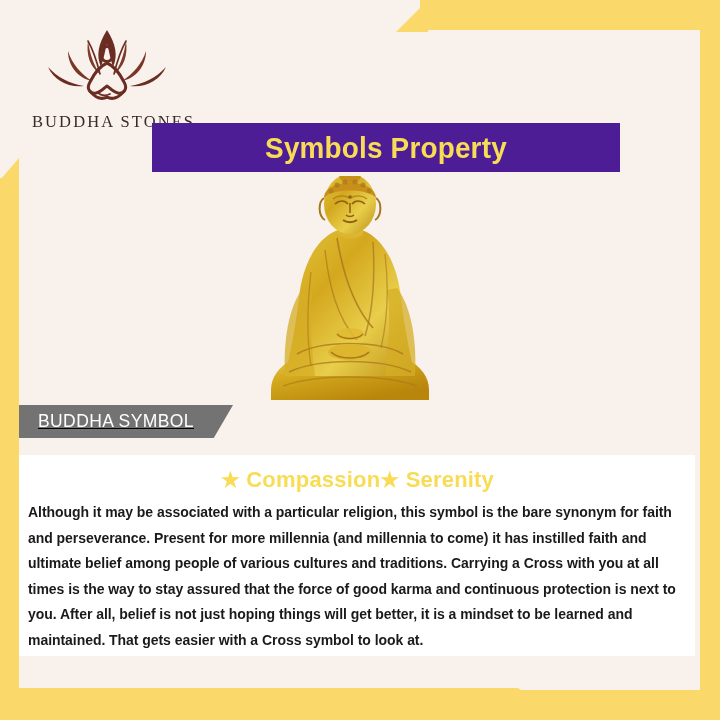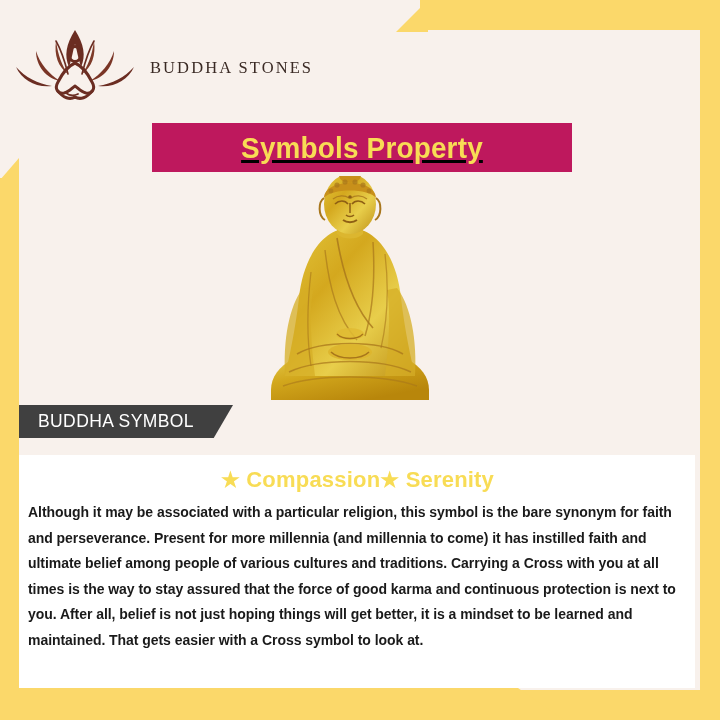--- a/index.html
+++ b/index.html
@@ -93,45 +93,45 @@
     background: #FBD86A;
   }
 
   
   .logo-wrap {
     position: absolute;
     left: 0;
     right: 20px;
     top: 24px;
     display: flex;
-    align-items: center;
+    flex-direction: column;
+    padding-left: 32px;
   }
   .logo-mark { display: block; }
   .logo-text {
     margin-top: 4px;
     font-family: "Liberation Serif", serif;
     font-size: 16.5px;
     letter-spacing: 2.1px;
     color: #3A2A24;
     font-weight: 400;
     white-space: nowrap;
   }
 
   
   .title-band {
     position: absolute;
     left: 152px;
     top: 123px;
-    width: 420px;
+    width: 468px;
     height: 49px;
-    background: #be185d;
+    background: #4c1d95;
     display: flex;
     align-items: center;
     justify-content: center;
-    text-decoration: underline;
   }
   .title-text {
     font-size: 30px;
     font-weight: 700;
     color: #F8DC55;
     letter-spacing: 0.2px;
     transform: scaleX(0.93);
     white-space: nowrap;
   }
 
@@ -145,41 +145,42 @@
     justify-content: center;
   }
 
   
   .symbol-tag {
     position: absolute;
     left: 19px;
     top: 405px;
     width: 214px;
     height: 33px;
-    background: #404040;
+    background: #737373;
     clip-path: polygon(0 0, 100% 0, 91% 100%, 0 100%);
     display: flex;
     align-items: center;
+    text-decoration: underline;
   }
   .symbol-tag-label {
     margin-left: 19px;
     font-size: 17.5px;
     color: #FFFFFF;
     letter-spacing: 0.4px;
     font-weight: 400;
     white-space: nowrap;
   }
 
   
   .content-panel {
     position: absolute;
     left: 19px;
     top: 455px;
     width: 676px;
-    height: 233px;
+    height: 201px;
     background: #FFFFFF;
     padding: 12px 8px 0 9px;
   }
 
   .headline {
     text-align: center;
     font-size: 22px;
     font-weight: 700;
     color: #F8DC55;
     letter-spacing: 0.2px;

